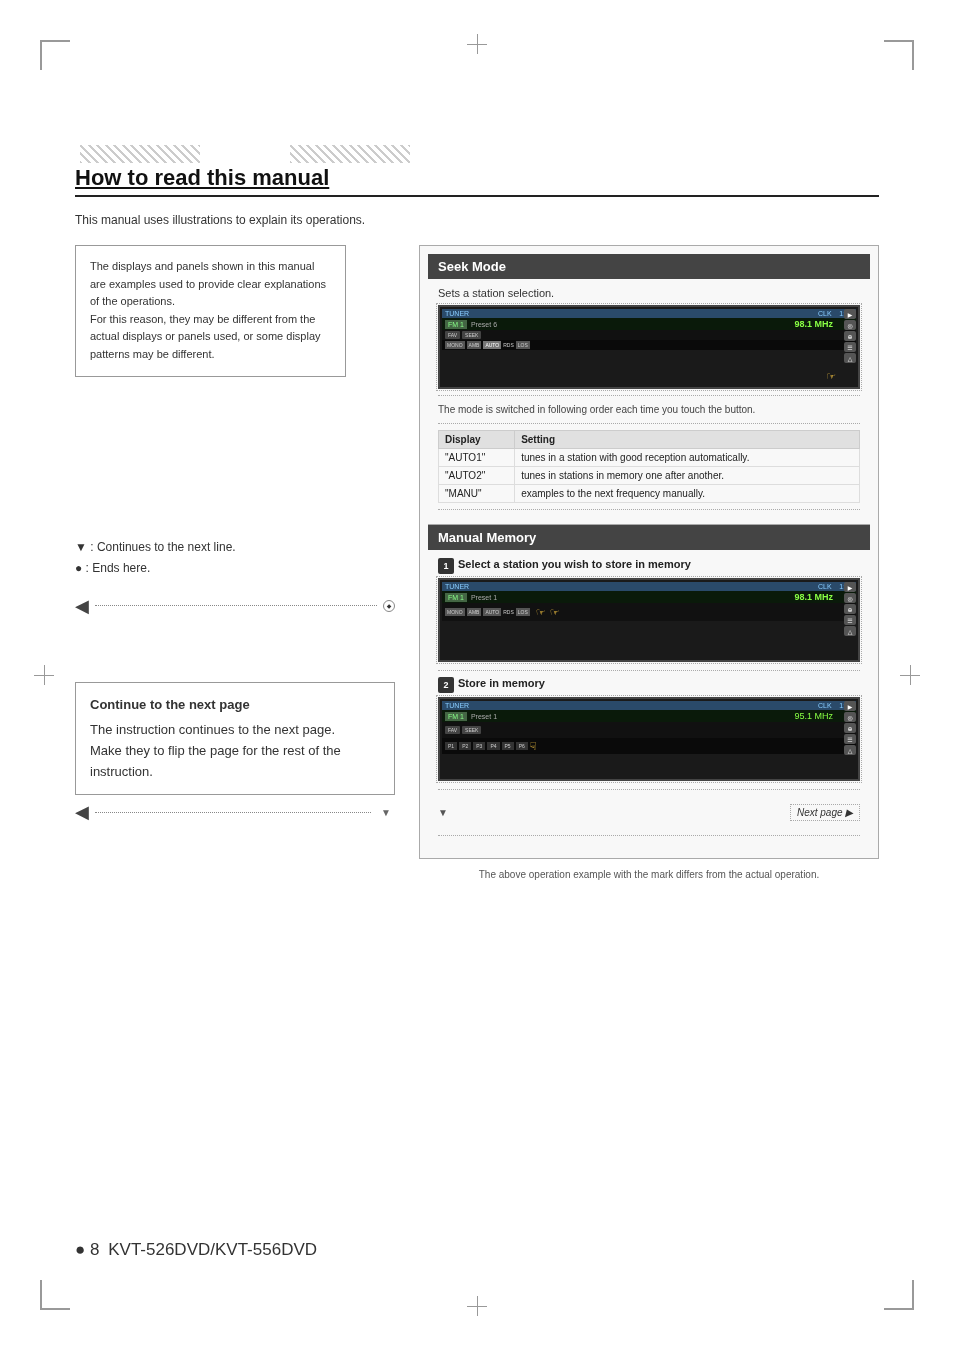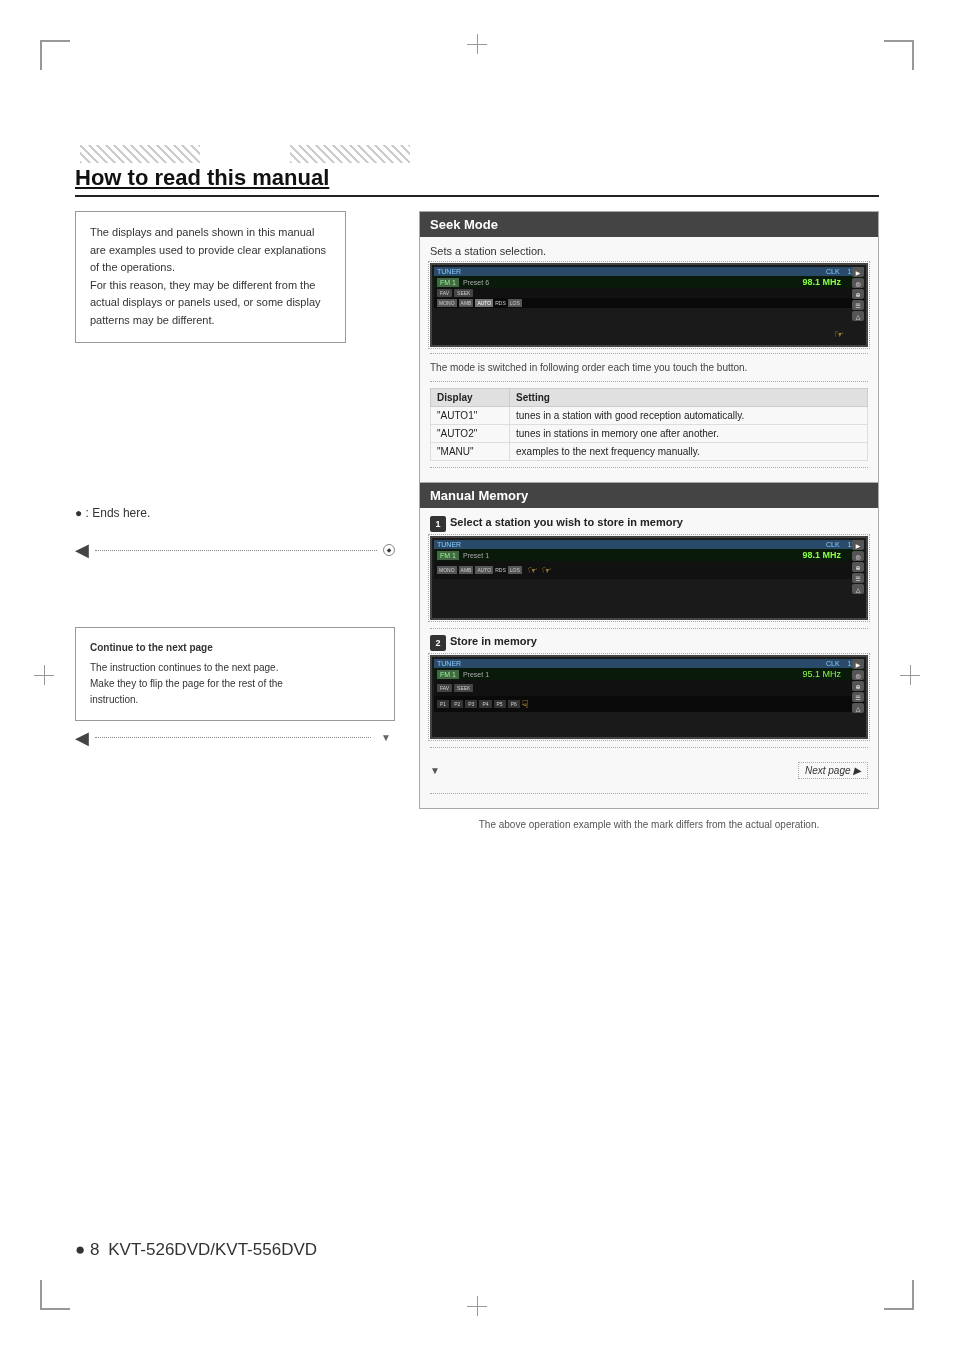--- a/index.html
+++ b/index.html
@@ -140,34 +140,34 @@
       display: flex;
       align-items: flex-start;
       gap: 6px;
     }
 
     
     .continue-box {
       margin-top: 60px;
       border: 1px solid #999;
       padding: 12px 14px;
-      font-size: 10px;
+      font-size: 13px;
       line-height: 1.6;
       color: #333;
     }
     .continue-box .continue-title {
       font-weight: bold;
       margin-bottom: 4px;
     }
 
     
     .instruction-panel {
       border: 1px solid #aaa;
       background: #f8f8f8;
-      padding: 0;
+      padding: 8px;
     }
 
     
     .section-header {
       background: #444;
       color: #fff;
       font-size: 13px;
       font-weight: bold;
       padding: 5px 10px;
     }
@@ -328,35 +328,39 @@
 <div class="cross-mark cross-left"></div>
 <div class="cross-mark cross-right"></div>
 
 <div class="stripe-left"></div>
 <div class="stripe-right"></div>
 
 <div class="main-content">
 
   <h1 class="page-title">How to read this manual</h1>
 
+  <p class="intro-text">This manual uses illustrations to explain its operations.</p>
 
   <div class="two-col">
 
     <div class="left-col">
 
       <div class="info-box">
         <span>The displays and panels shown in this manual</span><br>
         <span>are examples used to provide clear explanations</span><br>
         <span>of the operations.</span><br>
         <span>For this reason, they may be different from the</span><br>
         <span>actual displays or panels used, or some display</span><br>
         <span>patterns may be different.</span>
       </div>
 
       <div class="bullet-list">
+        <div class="bullet-item">
+          <span>▼ : Continues to the next line.</span>
+        </div>
         <div class="bullet-item">
           <span>● : Ends here.</span>
         </div>
 
         <div style="margin-top: 10px; display: flex; align-items: center; gap: 6px;">
           <span style="font-size: 18px; color: #444;">◀</span>
           <div style="flex:1; border-top: 1px dotted #888;"></div>
           <div style="width: 12px; height: 12px; border: 1px solid #888; border-radius: 50%; display: flex; align-items: center; justify-content: center; font-size: 6px;">◆</div>
         </div>
       </div>

